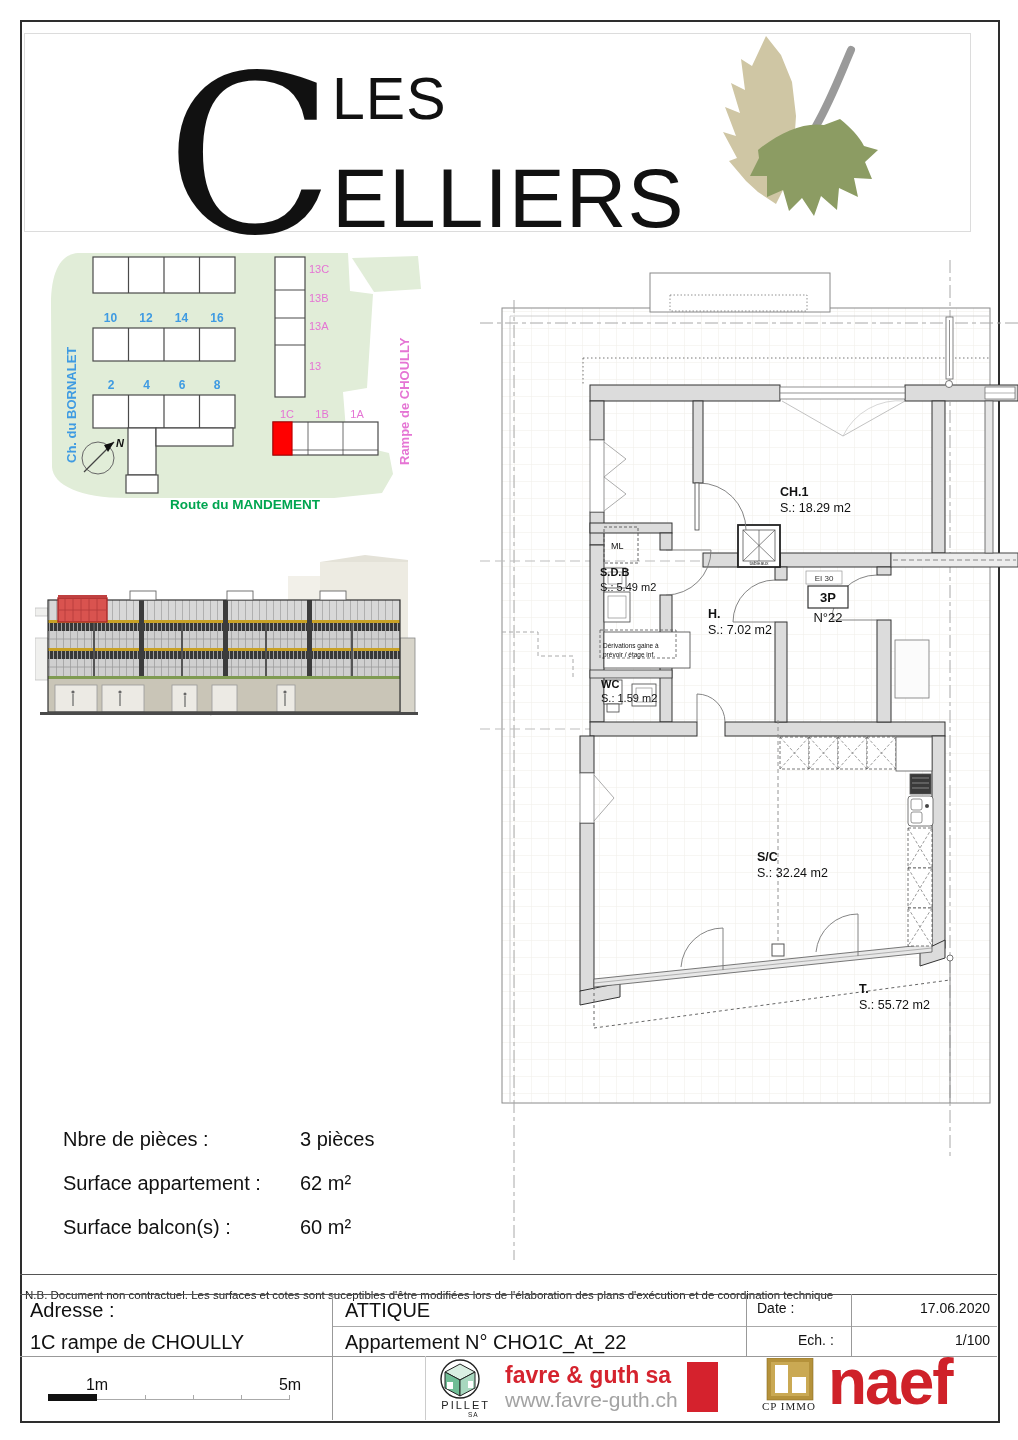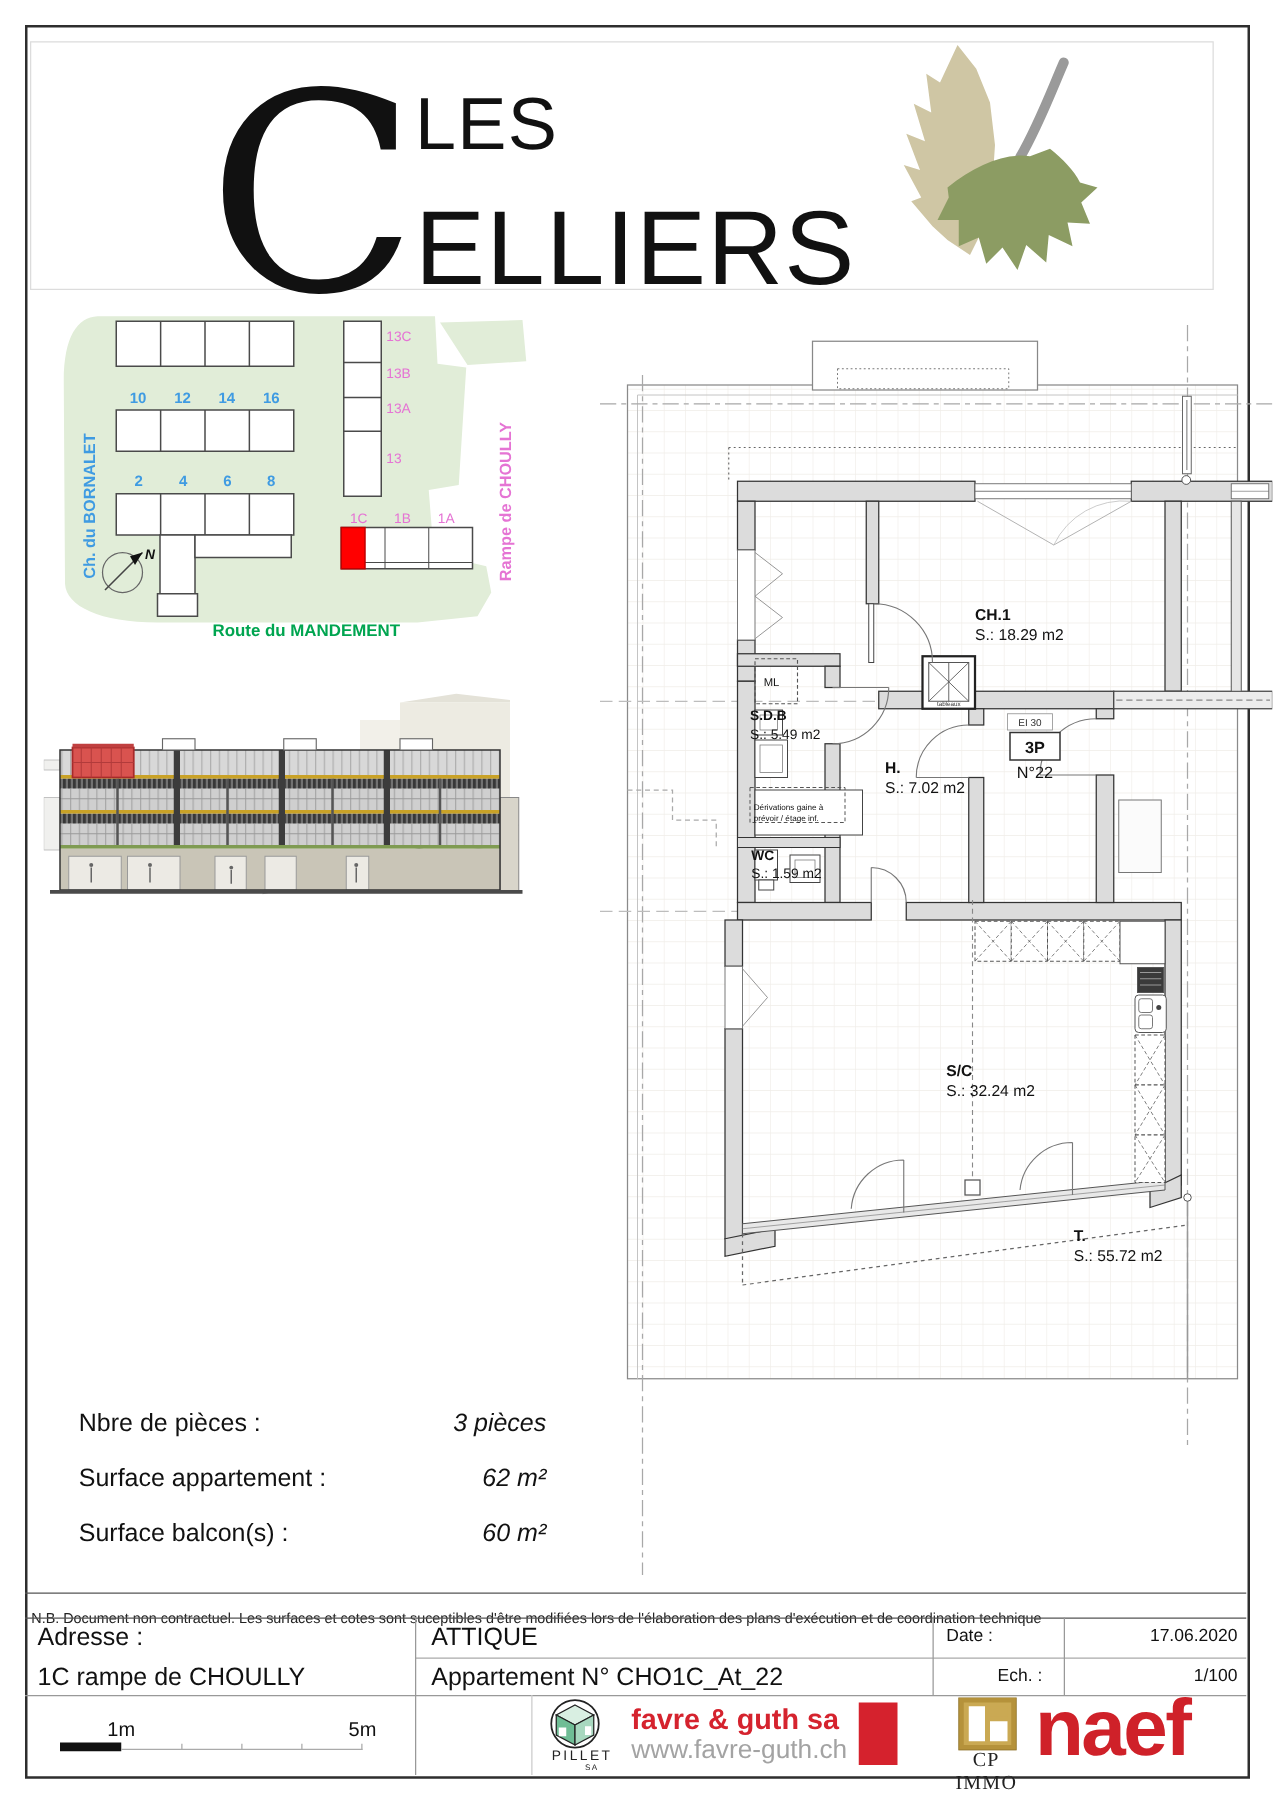--- a/index.html
+++ b/index.html
@@ -9,31 +9,31 @@
   #frame{left:20px;top:20px;width:976px;height:1399px;border:2px solid #2e2e2e;}
   #logobox{left:24px;top:33px;width:945px;height:197px;border:1px solid #dcdcdc;}
   #logo-c{left:166px;top:46px;font-family:"DejaVu Serif",serif;font-size:220px;line-height:1;font-weight:400;}
   #logo-top{left:332px;top:70px;font-size:59px;line-height:1;letter-spacing:1px;}
   #logo-bottom{left:332px;top:156px;font-size:84px;line-height:1;letter-spacing:1px;}
   .hline{background:#555;height:1px;}
   .vline{background:#999;width:1px;}
   .cell-txt{font-size:20px;white-space:nowrap;}
   .cell-lbl{font-size:14px;}
   .sum-lbl{font-size:20px;}
-  .sum-val{font-size:20px;text-align:right;width:137px;font-style:italic;}
+  .sum-val{font-size:20px;width:137px;}
   #note{left:25px;top:1279px;width:950px;font-size:11.5px;color:#222;margin-top:10px;}
   #favre-name{left:505px;top:1362px;font-size:23px;font-weight:bold;color:#d5232e;}
   #favre-url{left:505px;top:1388px;font-size:21px;color:#a3a3a3;}
   #redblock{left:687px;top:1362px;width:31px;height:50px;background:#d5222d;}
   #naef{left:828px;top:1350px;font-family:Liberation Sans, sans-serif;font-weight:bold;
         font-size:64px;line-height:1;color:#cf2129;letter-spacing:-2px;}
   #pillet-name{left:430px;top:1399px;width:60px;text-align:right;font-size:11px;letter-spacing:2px;color:#222;}
   #pillet-sa{left:468px;top:1411px;font-size:6.5px;color:#222;letter-spacing:1px;}
   #cpimmo-name{left:753px;top:1400px;width:72px;text-align:center;
-        font-family:"Liberation Serif",serif;font-size:16px;color:#222;letter-spacing:1px;}
+        font-family:"Liberation Serif",serif;font-size:11px;color:#222;letter-spacing:1px;}
   .scale-lab{font-size:16px;width:30px;text-align:center;}
   svg text{font-family:"Liberation Sans",sans-serif;}
 </style>
 </head>
 <body>
 
 <div class="abs" id="frame"></div>
 <div class="abs" id="logobox"></div>
 
 <div class="abs" id="logo-c">C</div>

